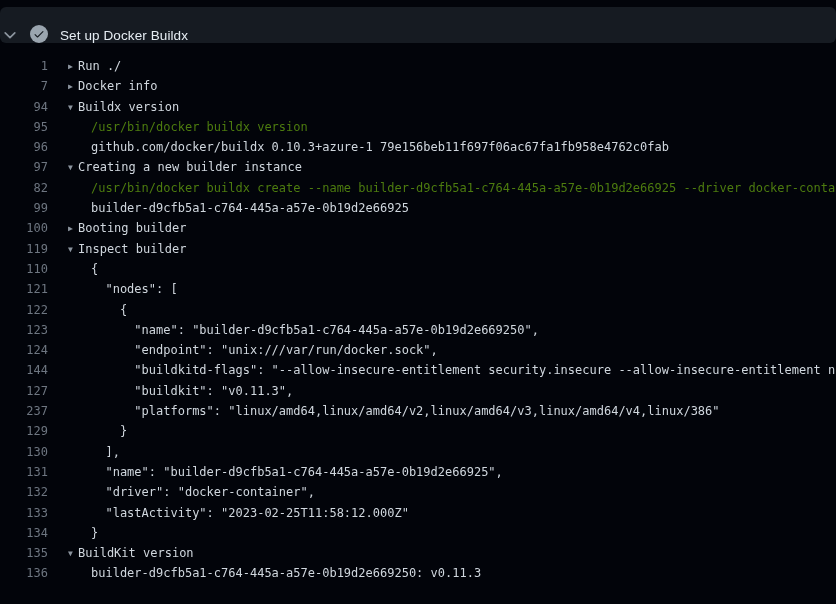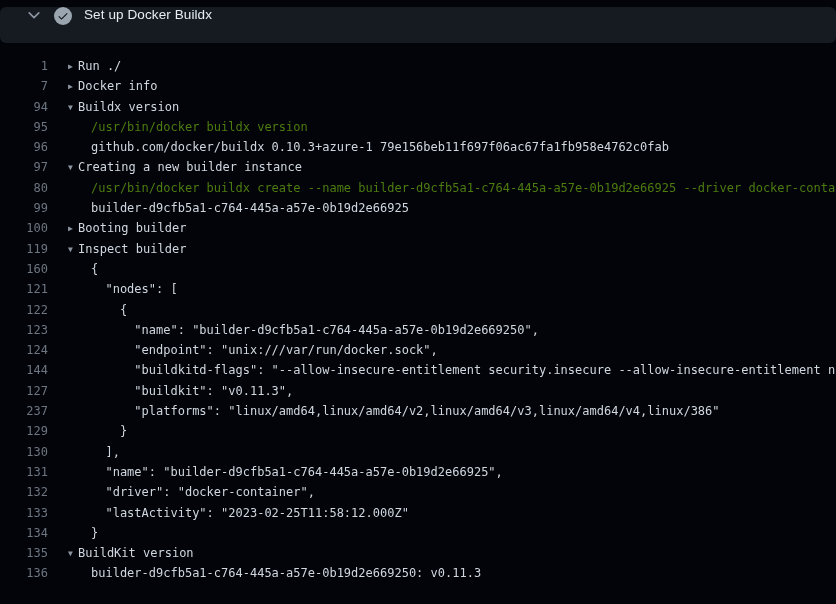--- a/index.html
+++ b/index.html
@@ -9,22 +9,22 @@
     overflow:hidden;
     font-family:"Liberation Sans", sans-serif;
   }
   
   .step-header{
     margin-top:7px;
     height:36px;
     background:#161b22;
     border-radius:6px;
     display:flex;
-    align-items:flex-start;
-    padding-left:26px;
+    align-items:flex-end;
+    padding-left:2px;
     box-sizing:border-box;
     cursor:pointer;
   }
   .chev{
     width:16px;height:16px;
     display:flex;align-items:center;justify-content:center;
     color:#8b949e;
     margin-right:12px;
     flex:none;
   }
@@ -98,25 +98,25 @@
   <span class="step-title">Set up Docker Buildx</span>
 </div>
 
 <div class="log" id="log">
     <div class="line group-line"><a class="num">1</a><div class="content"><span class="caret">▶</span><span>Run ./</span></div></div>
     <div class="line group-line"><a class="num">7</a><div class="content"><span class="caret">▶</span><span>Docker info</span></div></div>
     <div class="line group-line"><a class="num">94</a><div class="content"><span class="caret">▼</span><span>Buildx version</span></div></div>
     <div class="line"><a class="num">95</a><div class="content plain"><span class="cmd">/usr/bin/docker buildx version</span></div></div>
     <div class="line"><a class="num">96</a><div class="content plain"><span>github.com/docker/buildx 0.10.3+azure-1 79e156beb11f697f06ac67fa1fb958e4762c0fab</span></div></div>
     <div class="line group-line"><a class="num">97</a><div class="content"><span class="caret">▼</span><span>Creating a new builder instance</span></div></div>
-    <div class="line"><a class="num">80</a><div class="content plain"><span class="cmd">/usr/bin/docker buildx create --name builder-d9cfb5a1-c764-445a-a57e-0b19d2e66925 --driver docker-container</span></div></div>
+    <div class="line"><a class="num">82</a><div class="content plain"><span class="cmd">/usr/bin/docker buildx create --name builder-d9cfb5a1-c764-445a-a57e-0b19d2e66925 --driver docker-container</span></div></div>
     <div class="line"><a class="num">99</a><div class="content plain"><span>builder-d9cfb5a1-c764-445a-a57e-0b19d2e66925</span></div></div>
     <div class="line group-line"><a class="num">100</a><div class="content"><span class="caret">▶</span><span>Booting builder</span></div></div>
     <div class="line group-line"><a class="num">119</a><div class="content"><span class="caret">▼</span><span>Inspect builder</span></div></div>
-    <div class="line"><a class="num">160</a><div class="content plain"><span>{</span></div></div>
+    <div class="line"><a class="num">110</a><div class="content plain"><span>{</span></div></div>
     <div class="line"><a class="num">121</a><div class="content plain"><span>  "nodes": [</span></div></div>
     <div class="line"><a class="num">122</a><div class="content plain"><span>    {</span></div></div>
     <div class="line"><a class="num">123</a><div class="content plain"><span>      "name": "builder-d9cfb5a1-c764-445a-a57e-0b19d2e669250",</span></div></div>
     <div class="line"><a class="num">124</a><div class="content plain"><span>      "endpoint": "unix:///var/run/docker.sock",</span></div></div>
     <div class="line"><a class="num">144</a><div class="content plain"><span>      "buildkitd-flags": "--allow-insecure-entitlement security.insecure --allow-insecure-entitlement network.host",</span></div></div>
     <div class="line"><a class="num">127</a><div class="content plain"><span>      "buildkit": "v0.11.3",</span></div></div>
     <div class="line"><a class="num">237</a><div class="content plain"><span>      "platforms": "linux/amd64,linux/amd64/v2,linux/amd64/v3,linux/amd64/v4,linux/386"</span></div></div>
     <div class="line"><a class="num">129</a><div class="content plain"><span>    }</span></div></div>
     <div class="line"><a class="num">130</a><div class="content plain"><span>  ],</span></div></div>
     <div class="line"><a class="num">131</a><div class="content plain"><span>  "name": "builder-d9cfb5a1-c764-445a-a57e-0b19d2e66925",</span></div></div>

